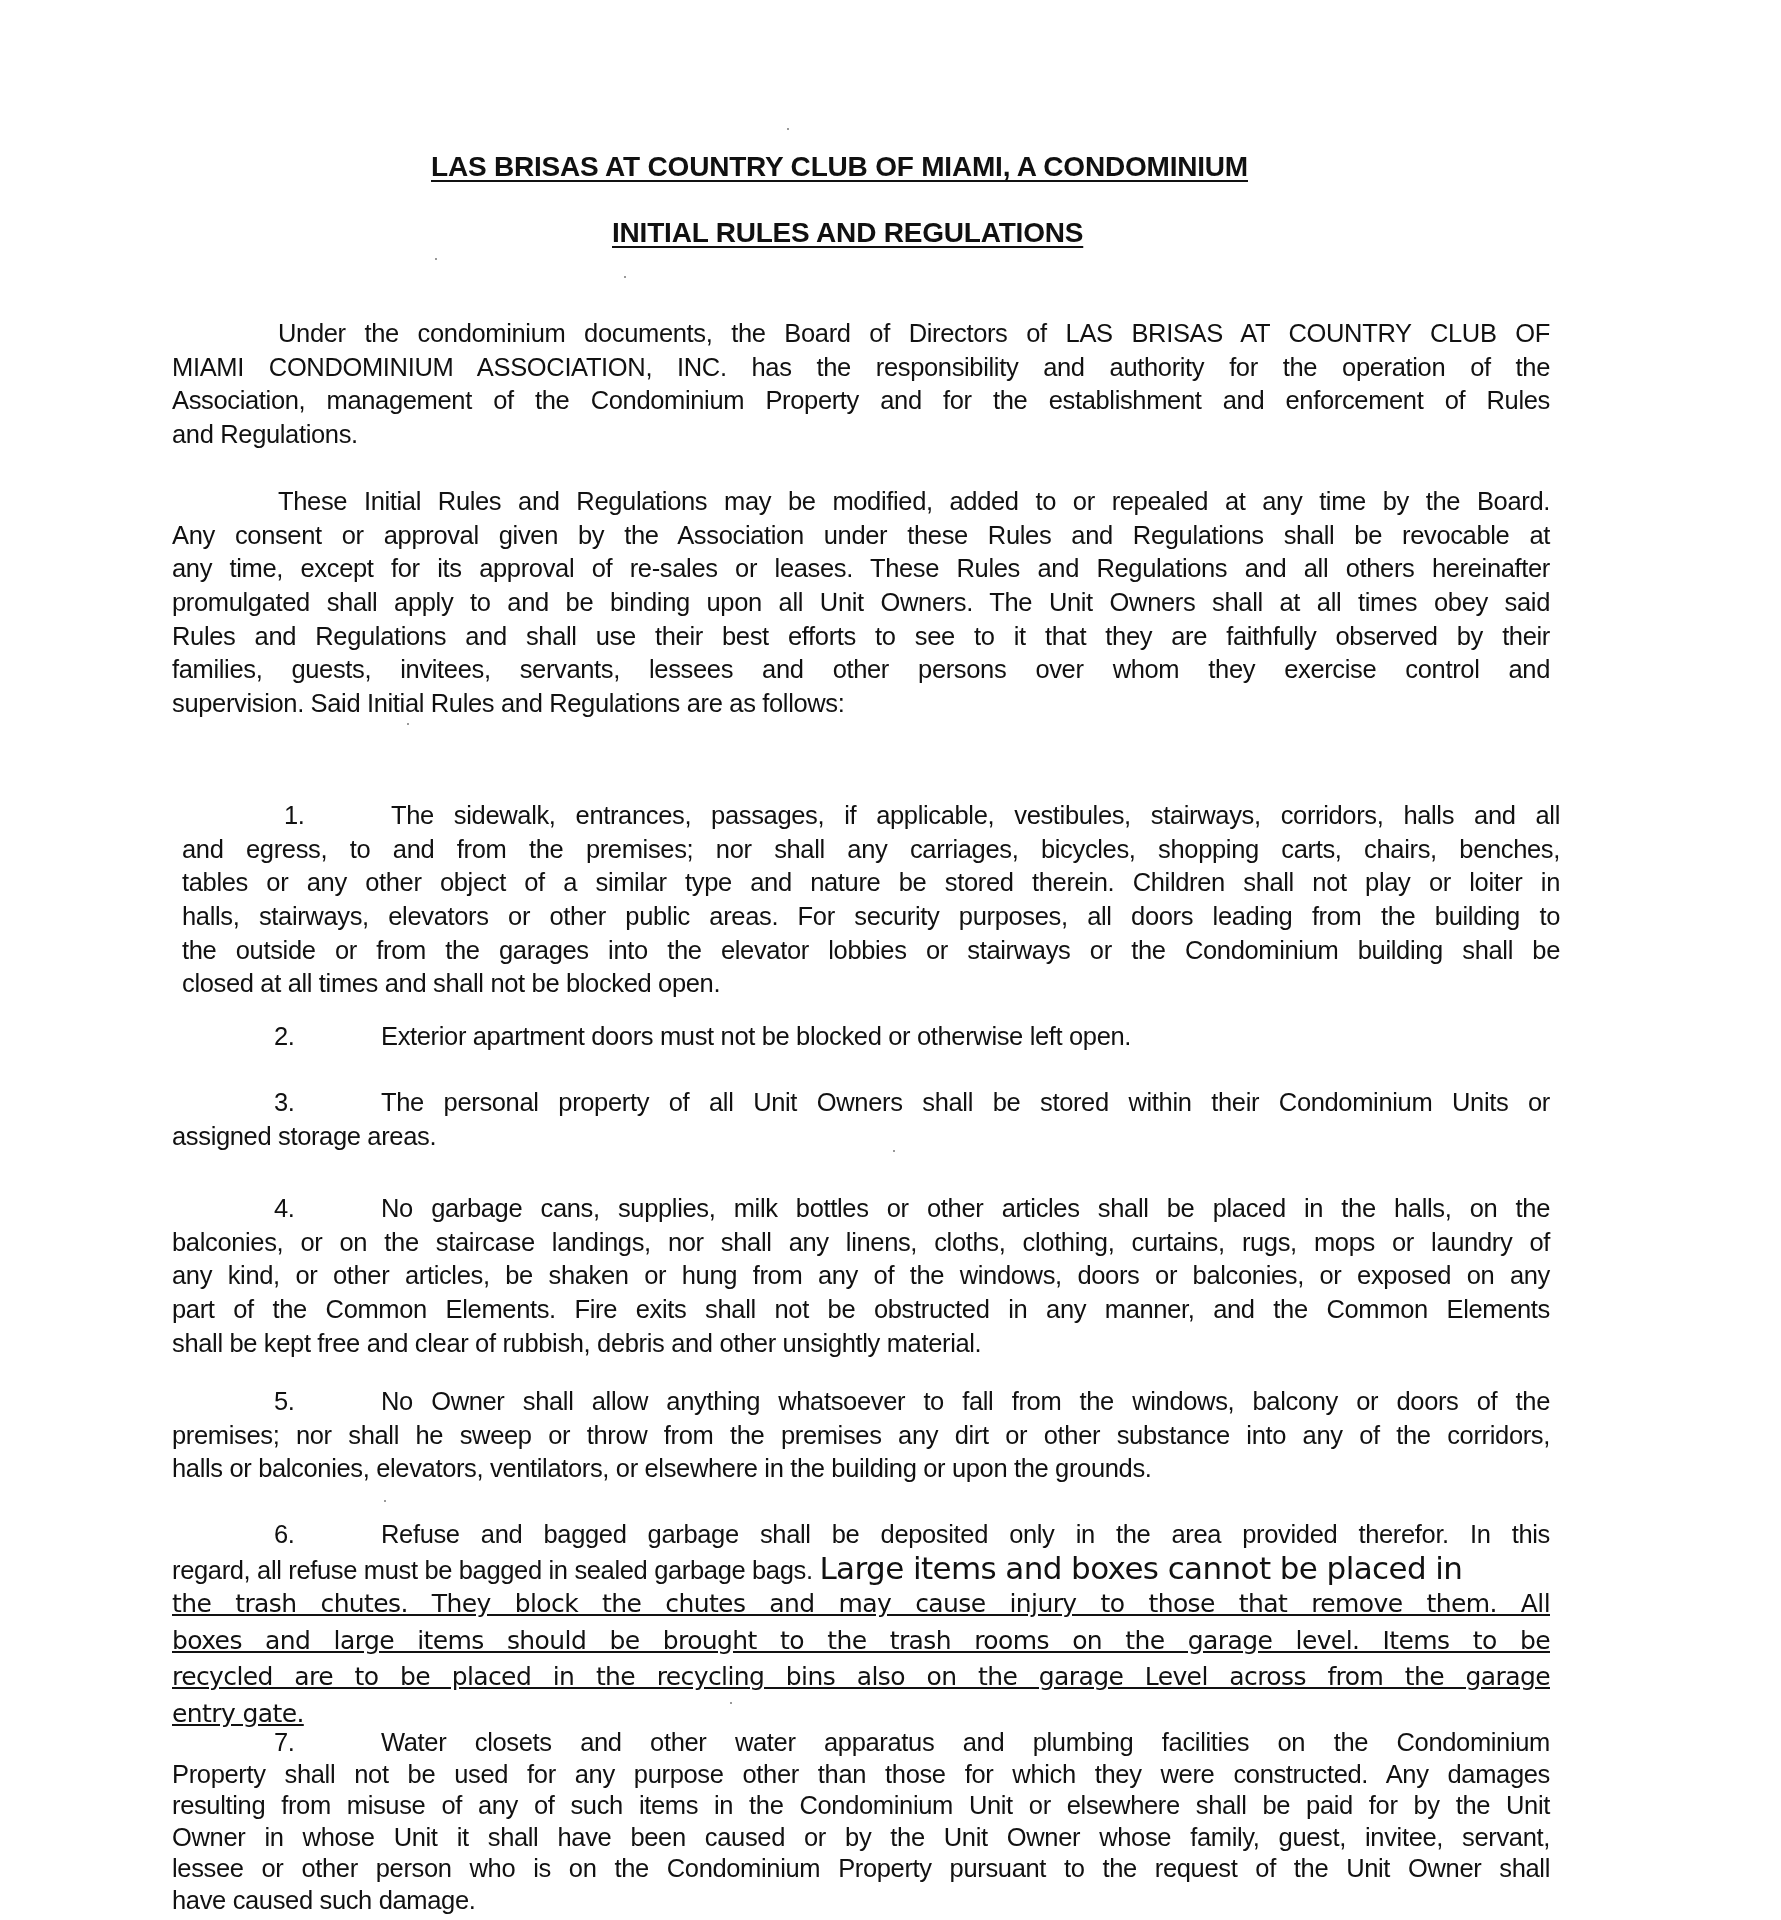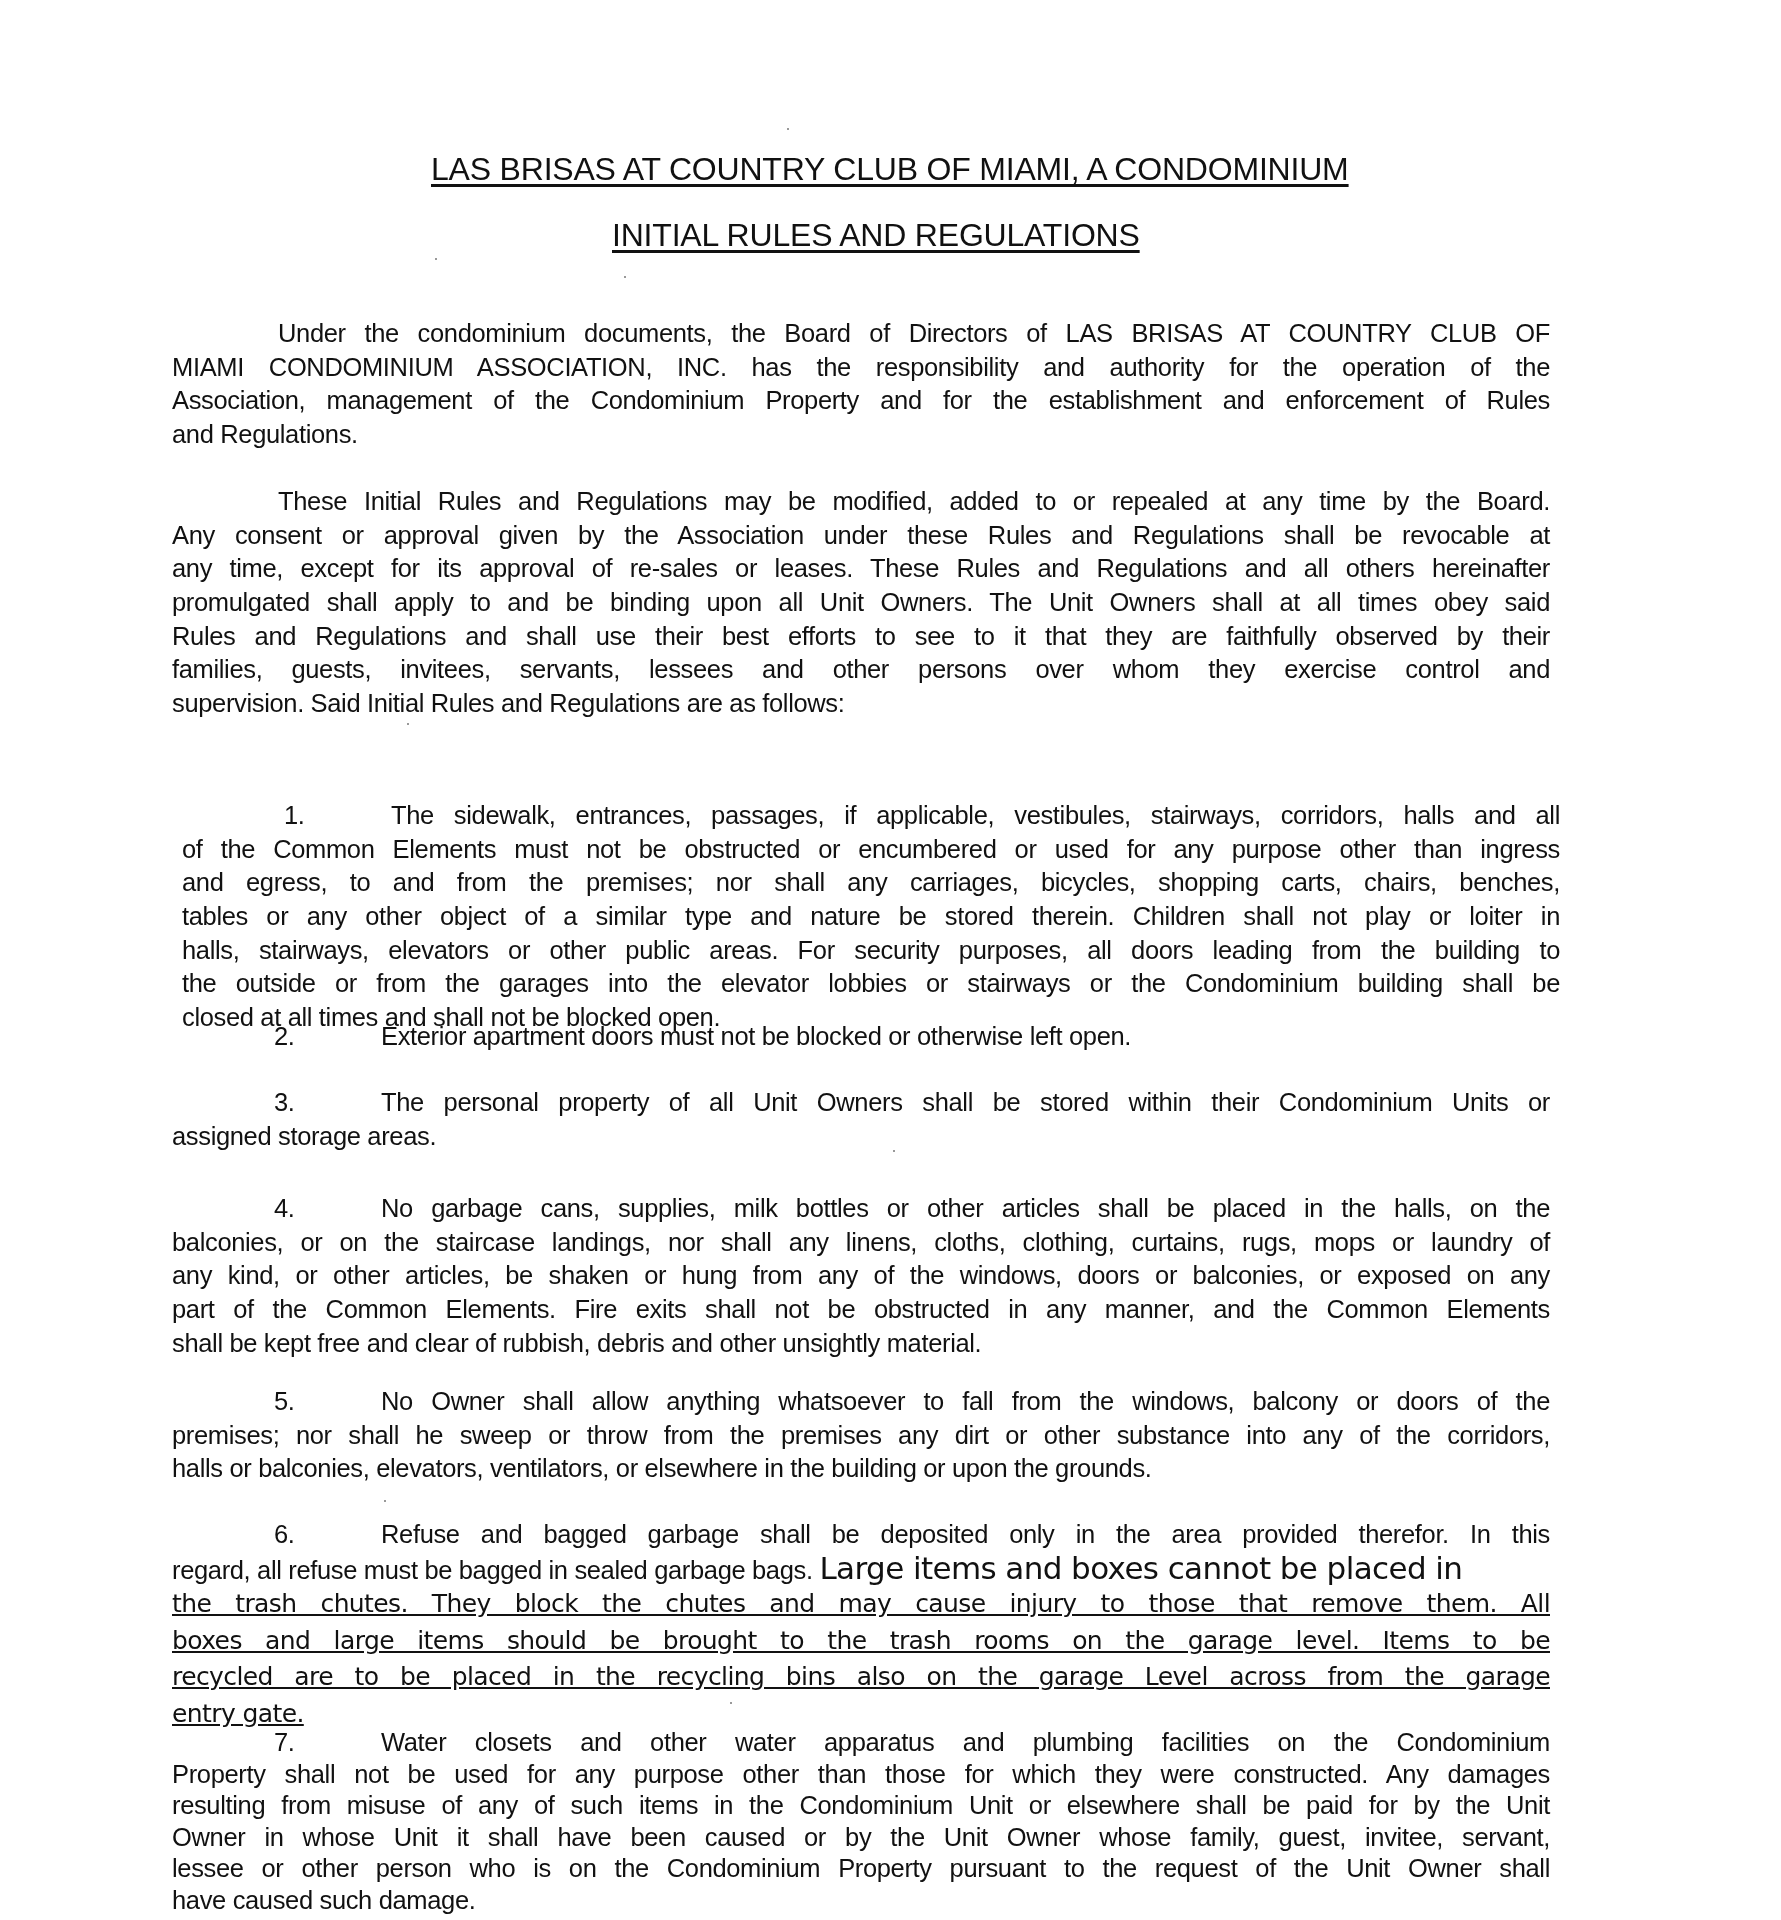--- a/index.html
+++ b/index.html
@@ -7,25 +7,26 @@
       width: 1781px;
       height: 1920px;
       position: relative;
       overflow: hidden;
       font-family: "Liberation Sans", sans-serif;
       color: #111111;
     }
     .page { position: absolute; left: 0; top: 0; width: 1781px; height: 1920px; }
     .title {
       position: absolute;
-      font-size: 32px;
+      font-size: 28px;
       text-decoration: underline;
       text-underline-offset: 4px;
       white-space: nowrap;
       letter-spacing: -0.2px;
+      font-weight: bold;
     }
     .title1 { left: 431px; top: 151px; }
     .title2 { left: 612px; top: 217px; }
     .para { position: absolute; left: 172px; width: 1378px; }
     .line {
       font-size: 25.5px;
       height: 33.7px;
       line-height: 33.7px;
       white-space: nowrap;
       text-align: justify;
@@ -59,21 +60,20 @@
     <div class="line">Any consent or approval given by the Association under these Rules and Regulations shall be revocable at</div>
     <div class="line">any time, except for its approval of re-sales or leases.  These Rules and Regulations and all others hereinafter</div>
     <div class="line">promulgated shall apply to and be binding upon all Unit Owners.  The Unit Owners shall at all times obey said</div>
     <div class="line">Rules and Regulations and shall use their best efforts to see to it that they are faithfully observed by their</div>
     <div class="line">families, guests, invitees, servants, lessees and other persons over whom they exercise control and</div>
     <div class="line last">supervision.  Said Initial Rules and Regulations are as follows:</div>
   </div>
 
   <div class="para" style="top:799px;margin-left:10px;">
     <div class="line item-first"><span class="num">1.</span><span>The sidewalk, entrances, passages, if applicable, vestibules, stairways, corridors, halls and all</span></div>
-    <div class="line">of the Common Elements must not be obstructed or encumbered or used for any purpose other than ingress</div>
     <div class="line">and egress, to and from the premises; nor shall any carriages, bicycles, shopping carts, chairs, benches,</div>
     <div class="line">tables or any other object of a similar type and nature be stored therein.  Children shall not play or loiter in</div>
     <div class="line">halls, stairways, elevators or other public areas.  For security purposes, all doors leading from the building to</div>
     <div class="line">the outside or from the garages into the elevator lobbies or stairways or the Condominium building shall be</div>
     <div class="line last">closed at all times and shall not be blocked open.</div>
   </div>
 
   <div class="para" style="top:1020px;">
     <div class="line item-first last"><span class="num">2.</span><span>Exterior apartment doors must not be blocked or otherwise left open.</span></div>
   </div>

